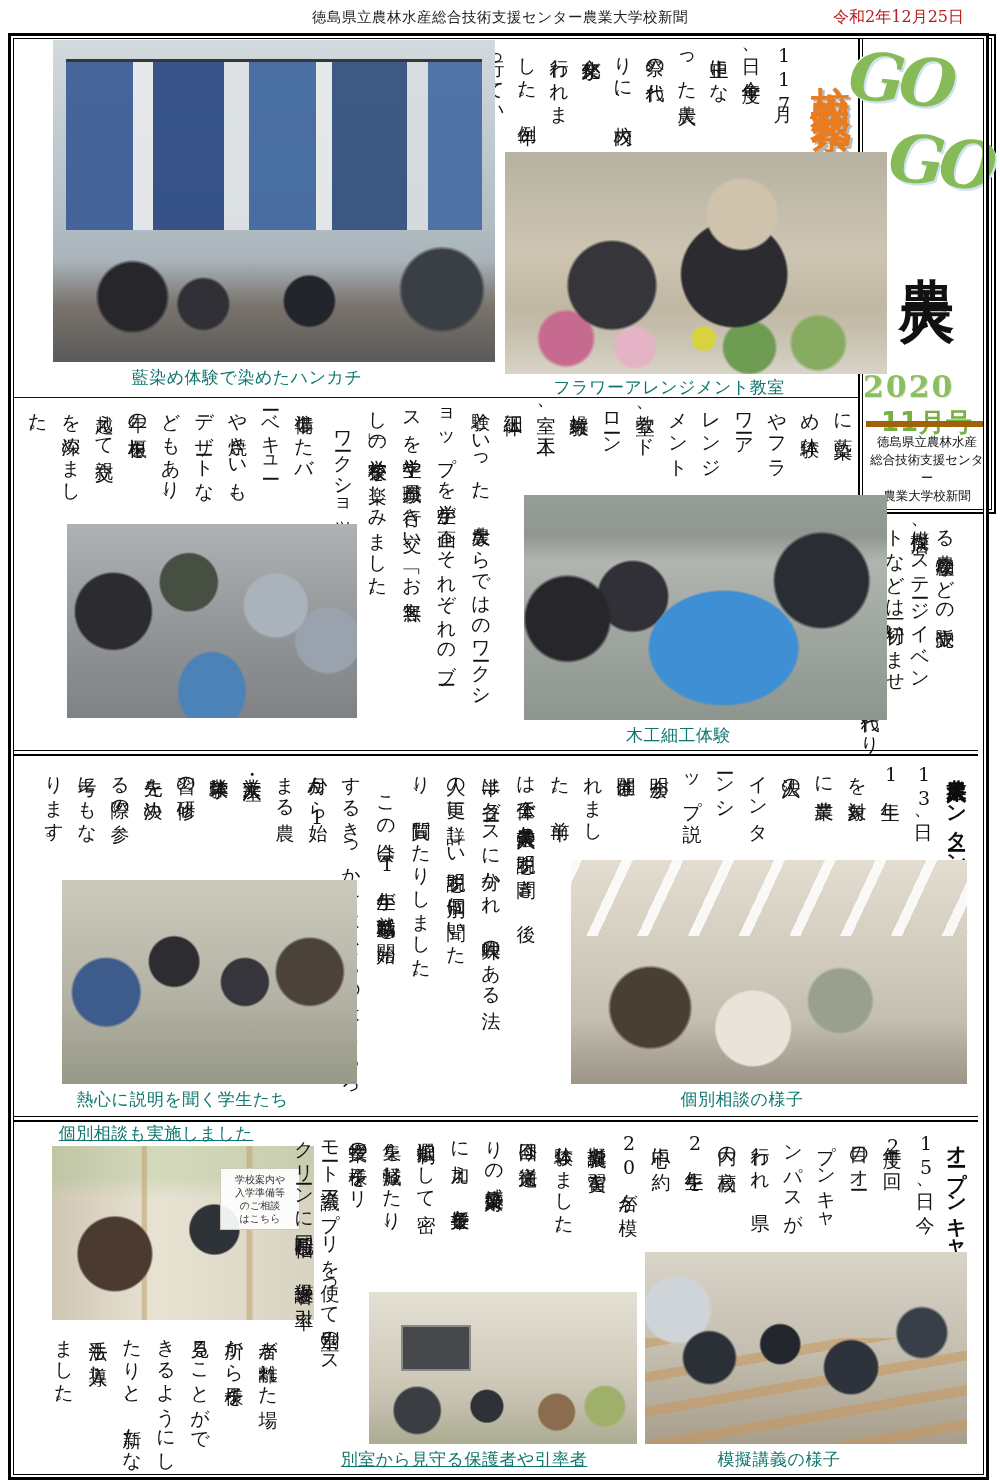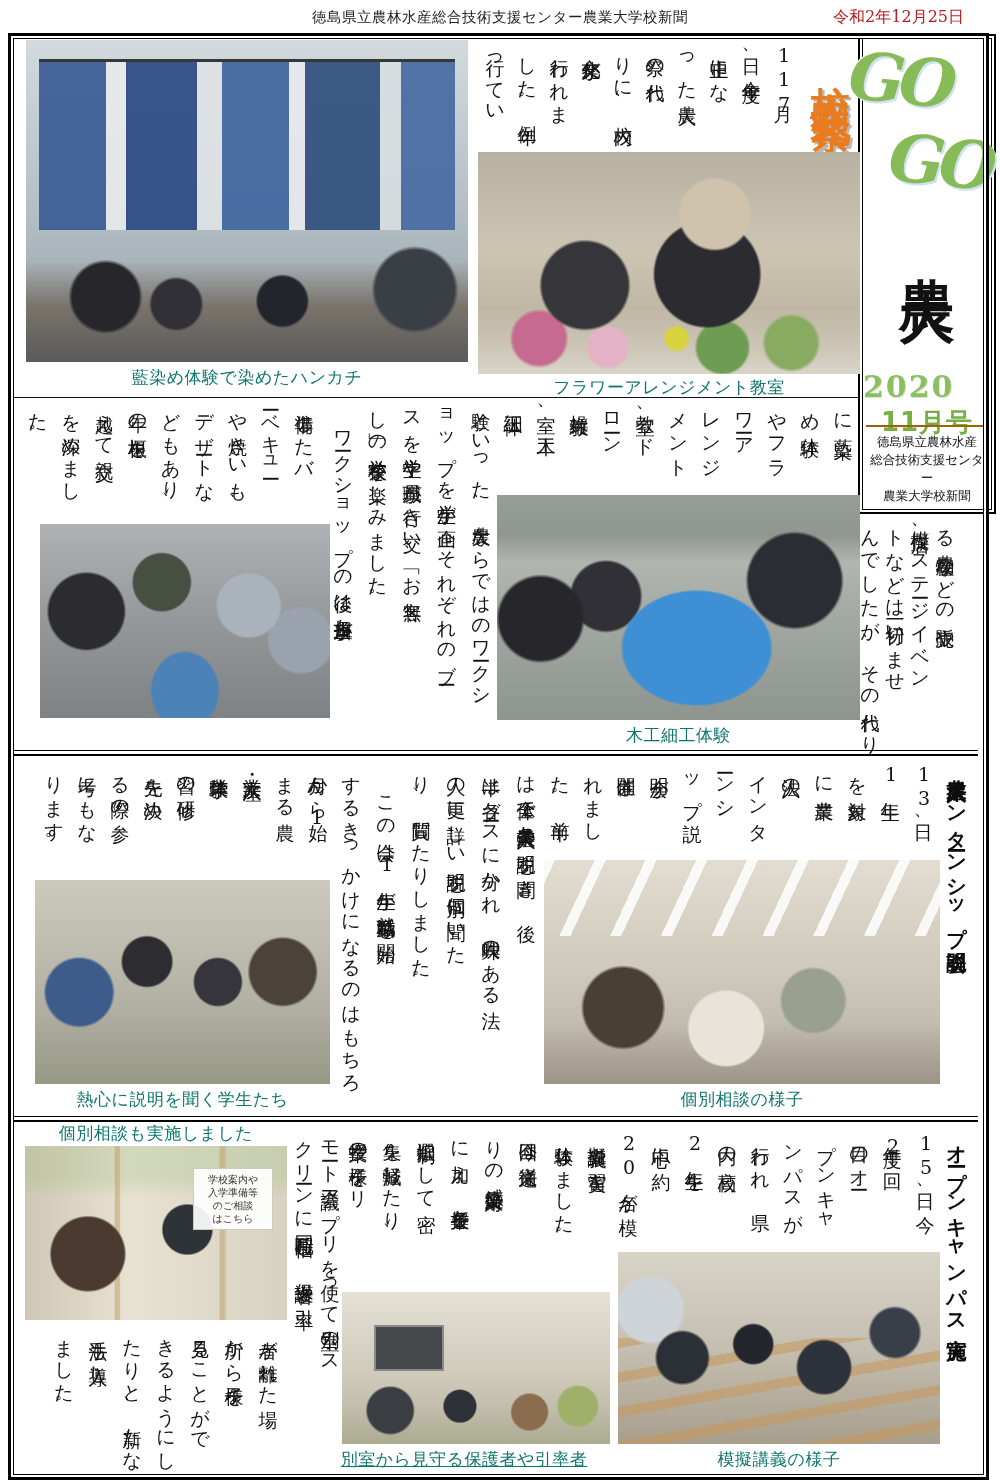--- a/index.html
+++ b/index.html
@@ -14,41 +14,41 @@
   
   .vtext{position:absolute;writing-mode:vertical-rl;text-orientation:upright;white-space:pre-line;
         font-family:"DejaVu Serif","Liberation Serif",serif;font-size:19px;letter-spacing:1.5px;
         color:#141414;}
   .vhead{position:absolute;writing-mode:vertical-rl;text-orientation:upright;white-space:pre-line;
         font-family:"DejaVu Sans","Liberation Sans",sans-serif;font-weight:bold;color:#0d0d0d;}
   .fest-head{font-size:40px;letter-spacing:7px;color:#e87c1f;
         text-shadow:2.5px 2.5px 0 #b9b9b9,-1px -1px 0 #fff,1px -1px 0 #fff,-1px 1px 0 #fff,1px 1px 0 #fff;}
   .sub-head{font-size:20px;letter-spacing:1px;}
   .cap{position:absolute;font-size:17px;text-align:center;color:#0f766e;letter-spacing:.5px;}
-  .photo{position:absolute;overflow:hidden;}
+  .photo{position:absolute;overflow:hidden;margin-left:27px;}
   .pd{position:absolute;left:0;top:0;right:0;bottom:0;}
   .thinrule{position:absolute;border-top:1.5px solid #111;}
   .rule{position:absolute;left:12px;width:966px;height:3px;border-top:1.5px solid #000;border-bottom:2.5px solid #000;}
   
   .masthead{position:absolute;left:862px;top:38px;width:128px;height:470px;background:#fff;
         border:1.5px solid #000;outline:2px solid #000;outline-offset:2px;}
   .go{position:absolute;font-family:"DejaVu Serif","Liberation Serif",serif;font-style:italic;font-weight:bold;
         font-size:66px;letter-spacing:-6px;color:#87bb57;transform:rotate(6deg);
         text-shadow:2px 2px 0 #cfe2f2,-1px -1px 0 #fff;}
   .go1{left:-14px;top:2px;}
   .go2{left:26px;top:84px;}
   .nodai{position:absolute;left:50%;transform:translateX(-50%);top:194px;writing-mode:vertical-rl;
         text-orientation:upright;font-family:"DejaVu Sans","Liberation Sans",sans-serif;font-weight:bold;
         font-size:56px;letter-spacing:10px;color:#111;}
   .m-year{position:absolute;left:0;right:0;top:330px;text-align:left;
         font-family:"DejaVu Serif","Liberation Serif",serif;font-weight:bold;font-size:30px;letter-spacing:2px;
         color:#8cbf63;text-shadow:1px 1px 0 #d9e9c7;}
   .m-issue{position:absolute;left:0;right:0;top:366px;text-align:center;font-weight:bold;
         font-size:26px;color:#76b043;letter-spacing:1px;}
-  .m-org{position:absolute;left:3px;right:3px;bottom:4px;border-top:2px solid #a16207;padding-top:6px;
+  .m-org{position:absolute;left:3px;right:3px;bottom:4px;border-top:6px solid #a16207;padding-top:6px;
         font-family:"DejaVu Serif","Liberation Serif",serif;font-size:12.5px;line-height:18px;
         text-align:center;white-space:pre-line;color:#111;}
   .sign{position:absolute;right:14px;top:22px;width:74px;background:rgba(255,255,255,.92);
         border:1px solid #cfcabc;font-size:10px;line-height:13px;text-align:center;white-space:pre-line;
         padding:4px 2px;color:#333;}
 </style>
 </head>
 <body>
 
 <div class="page">
@@ -177,21 +177,21 @@
   <div class="photo" style="left:544px;top:860px;width:396px;height:224px;background:linear-gradient(180deg,#e3ddd1 0%,#cfc9bb 50%,#b5afa1 100%);">
     <div class="pd" style="height:34%;background:repeating-linear-gradient(115deg,rgba(255,255,255,.85) 0 10px,transparent 10px 46px);"></div>
     <div class="pd" style="top:38%;background:radial-gradient(circle at 20% 45%,#4a3f33 0 12%,transparent 13%),radial-gradient(circle at 68% 40%,#9aa08f 0 11%,transparent 12%),radial-gradient(circle at 46% 60%,#e8e4da 0 16%,transparent 17%),linear-gradient(180deg,transparent 55%,rgba(120,110,95,.4) 100%);"></div>
   </div>
   <div class="cap" style="left:544px;top:1088px;width:396px;">個別相談の様子</div>
 
   <div class="rule" style="top:1116px;"></div>
 
   <div class="vhead sub-head" style="left:944px;top:1132px;height:260px;">オープンキャンパス実施</div>
 
-  <div class="cap" style="left:25px;top:1122px;width:262px;">個別相談も実施しました</div>
+  <div class="cap" style="left:25px;top:1122px;width:262px;text-decoration:underline;">個別相談も実施しました</div>
 
   <div class="photo" style="left:25px;top:1146px;width:262px;height:174px;background:linear-gradient(90deg,#cfc7b4 0%,#e8e2d2 40%,#d8d2c2 100%);">
     <div class="pd" style="background:radial-gradient(circle at 24% 62%,#4a3a30 0 16%,transparent 17%),radial-gradient(circle at 62% 48%,#2e3338 0 13%,transparent 14%),linear-gradient(90deg,transparent 34%,rgba(190,160,110,.55) 34.5% 36%,transparent 36.5% 74%,rgba(190,160,110,.55) 74.5% 76%,transparent 77%),linear-gradient(180deg,rgba(150,190,120,.25) 0 18%,transparent 30%);"></div>
     <div class="sign">学校案内や
 入学準備等
 のご相談
 はこちら</div>
   </div>
 
   <div class="vtext" style="left:290px;top:1128px;width:54px;height:350px;line-height:26px;letter-spacing:1.2px;">モート会議アプリを使って別室のス

